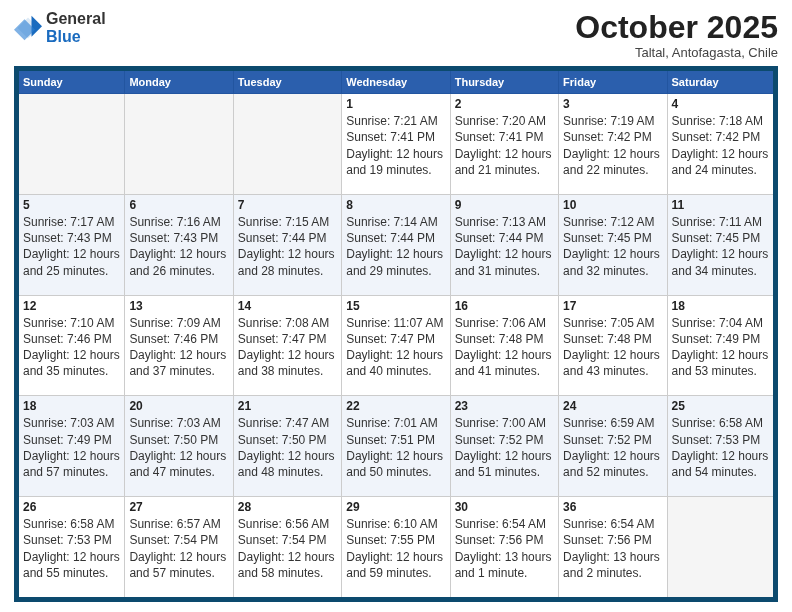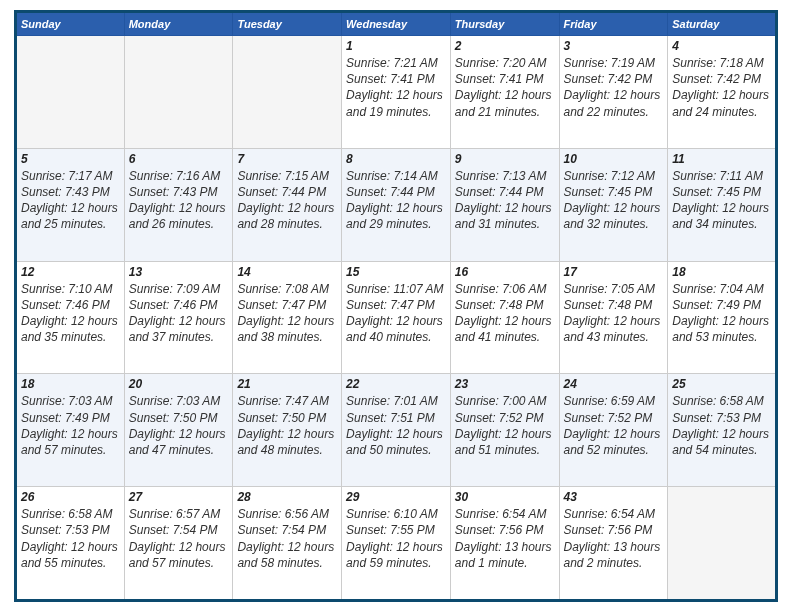--- a/index.html
+++ b/index.html
@@ -55,25 +55,24 @@
       font-weight: bold;
       color: #222;
       line-height: 1.1;
     }
     .subtitle {
       font-size: 13px;
       color: #444;
     }
     .calendar {
       flex: 1;
-      border: 3px solid #0c4a6e;
+      border: 5px solid #0c4a6e;
       border-collapse: collapse;
       width: 100%;
       table-layout: fixed;
-      font-style: italic;
     }
     .calendar th {
       background-color: #2b5fad;
       color: #fff;
       font-size: 11px;
       font-weight: bold;
       padding: 5px 4px;
       text-align: left;
       border: 1px solid #2255a0;
     }
@@ -105,20 +104,37 @@
     .cell-text {
       font-size: 12px;
       line-height: 1.35;
       color: #333;
     }
   </style>
 </head>
 <body>
 
 <div class="page">
+  <div class="header">
+    <div class="logo">
+      <svg class="logo-icon" viewBox="0 0 32 32">
+        <polygon points="16,4 28,16 16,28 4,16" fill="#1a6bbf" opacity="0.15"></polygon>
+        <polygon points="20,2 32,14 20,26" fill="#1a6bbf"></polygon>
+        <polygon points="12,6 24,18 12,30 0,18" fill="#2b7fd4" opacity="0.6"></polygon>
+      </svg>
+      <div class="logo-text">
+        <span class="logo-general">General</span>
+        <span class="logo-blue">Blue</span>
+      </div>
+    </div>
+    <div class="title-block">
+      <div class="month-title">October 2025</div>
+      <div class="subtitle">Taltal, Antofagasta, Chile</div>
+    </div>
+  </div>
 
   <table class="calendar">
     <thead>
       <tr>
         <th>Sunday</th>
         <th>Monday</th>
         <th>Tuesday</th>
         <th>Wednesday</th>
         <th>Thursday</th>
         <th>Friday</th>
@@ -252,20 +268,20 @@
           </td>
           <td>
             <span class="day-num">29</span>
             <div class="cell-text"><span>Sunrise: 6:10 AM</span><br><span>Sunset: 7:55 PM</span><br><span>Daylight: 12 hours and 59 minutes.</span></div>
           </td>
           <td>
             <span class="day-num">30</span>
             <div class="cell-text"><span>Sunrise: 6:54 AM</span><br><span>Sunset: 7:56 PM</span><br><span>Daylight: 13 hours and 1 minute.</span></div>
           </td>
           <td>
-            <span class="day-num">43</span>
+            <span class="day-num">36</span>
             <div class="cell-text"><span>Sunrise: 6:54 AM</span><br><span>Sunset: 7:56 PM</span><br><span>Daylight: 13 hours and 2 minutes.</span></div>
           </td>
           <td class="empty"></td>
         </tr>
       </tbody>
   </table>
 </div>
 
 </body></html>

